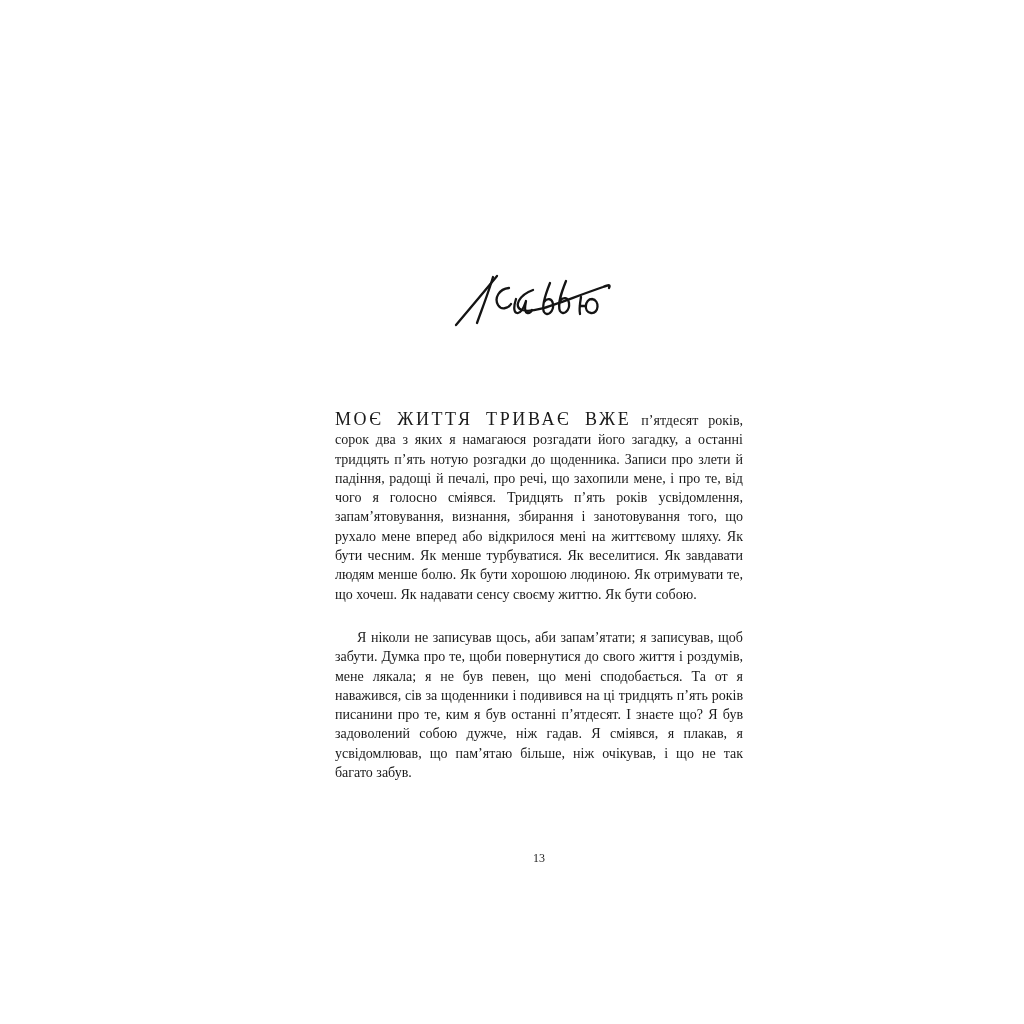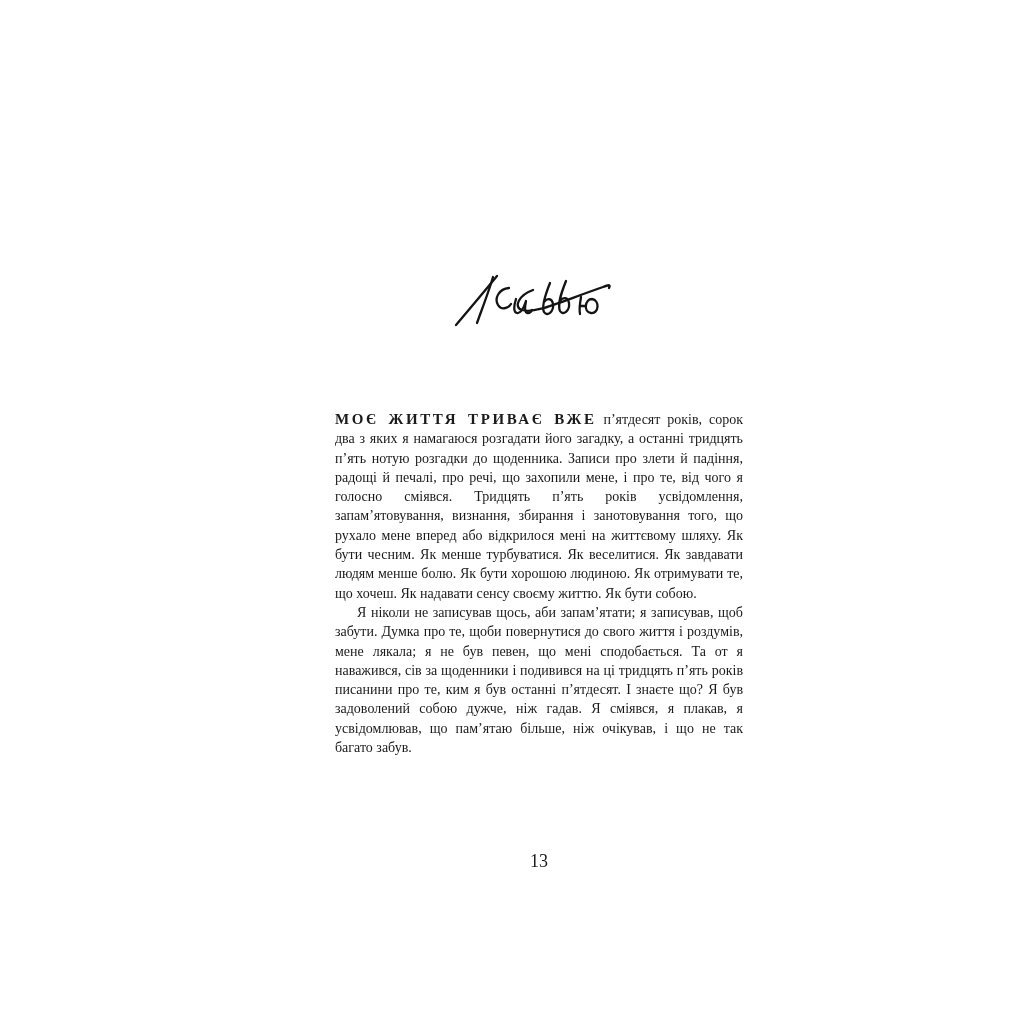--- a/index.html
+++ b/index.html
@@ -41,33 +41,34 @@
     line-height: 19.3px;
     text-align: justify;
     color: #1a1a1a;
   }
   p.para {
     margin: 0;
     padding: 0;
   }
   p.para.indent {
     text-indent: 22px;
+    margin-top: 24px;
   }
   .lead {
-    font-weight: 700;
-    font-size: 15px;
+    font-weight: 400;
+    font-size: 18px;
     letter-spacing: 2.6px;
   }
   .page-number {
     position: absolute;
     left: 335px;
     top: 851px;
     width: 408px;
     text-align: center;
-    font-size: 18px;
+    font-size: 12px;
     color: #1a1a1a;
   }
 </style>
 </head>
 <body>
 
 <div class="book-page">
 
   <div class="handwritten" title="Життю">
     <svg viewBox="0 0 164 68" width="164" height="68">

